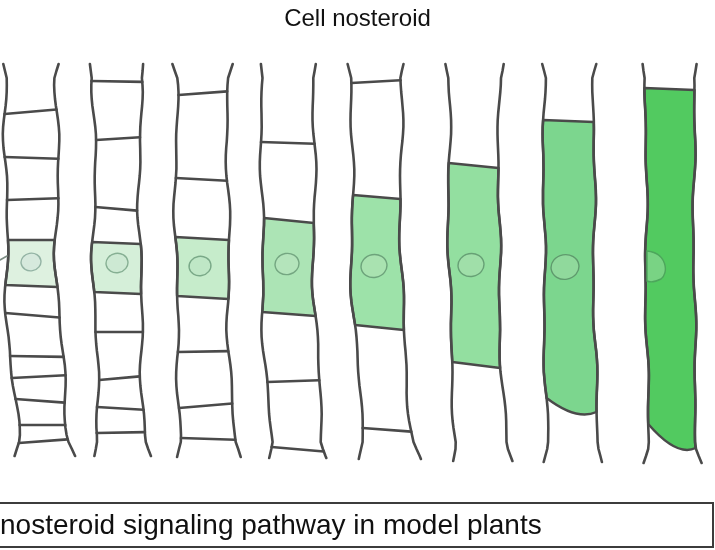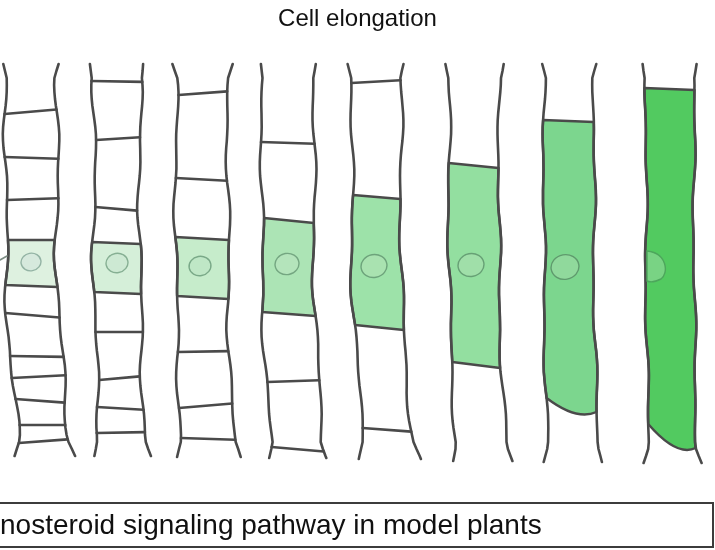--- a/index.html
+++ b/index.html
@@ -9,21 +9,21 @@
          font-size:24px;color:#111;}
   svg.fig{position:absolute;top:0;left:0;}
   .caption-box{position:absolute;top:502px;left:-14px;width:724px;height:42px;
                border:2px solid #3c3c3c;background:#fff;display:flex;align-items:center;}
   .caption-box span{font-size:28px;color:#101010;padding-left:12px;white-space:nowrap;}
 </style>
 </head>
 <body>
 
 <div class="stage">
-  <div class="title">Cell elongation</div>
+  <div class="title">Cell nosteroid</div>
   <svg class="fig" width="715" height="550" viewBox="0 0 715 550">
       <g>
         <path d="M 8.0 240.0 L 8.3 247.0 L 8.3 254.0 L 8.0 261.0 L 7.4 268.0 L 6.5 275.0 L 5.6 282.0 L 5.3 285.0 L 57.5 287.0 L 56.8 282.0 L 55.7 275.0 L 54.7 268.0 L 54.0 261.0 L 53.8 254.0 L 54.1 247.0 L 54.7 240.0 Z" fill="#def1e0" stroke="#4a4a4a" stroke-width="2.4" stroke-linejoin="round"></path>
         <path d="M 3.3 64.0 L 5.0 71.0 L 6.7 78.0 L 6.8 85.0 L 6.7 92.0 L 6.3 99.0 L 5.6 106.0 L 4.7 113.0 L 3.8 120.0 L 3.1 127.0 L 2.8 134.0 L 3.0 141.0 L 3.5 148.0 L 4.4 155.0 L 5.4 162.0 L 6.3 169.0 L 7.0 176.0 L 7.3 183.0 L 7.3 190.0 L 7.2 197.0 L 6.9 204.0 L 6.7 211.0 L 6.7 218.0 L 7.0 225.0 L 7.4 232.0 L 7.9 239.0 L 8.3 246.0 L 8.4 253.0 L 8.1 260.0 L 7.5 267.0 L 6.7 274.0 L 5.8 281.0 L 5.0 288.0 L 4.5 295.0 L 4.4 302.0 L 4.8 309.0 L 5.5 316.0 L 6.5 323.0 L 7.6 330.0 L 8.6 337.0 L 9.3 344.0 L 9.9 351.0 L 10.2 358.0 L 10.6 365.0 L 11.1 372.0 L 11.8 379.0 L 12.9 386.0 L 14.3 393.0 L 15.8 400.0 L 17.2 407.0 L 18.5 414.0 L 19.4 421.0 L 19.8 428.0 L 19.9 435.0 L 19.1 442.0 L 16.8 449.0 L 14.6 456.0" fill="none" stroke="#4a4a4a" stroke-width="2.6" stroke-linecap="round" stroke-linejoin="round"></path>
         <path d="M 58.6 64.0 L 56.4 71.0 L 54.4 78.0 L 54.1 85.0 L 54.4 92.0 L 55.0 99.0 L 55.9 106.0 L 57.0 113.0 L 58.0 120.0 L 58.8 127.0 L 59.3 134.0 L 59.3 141.0 L 59.0 148.0 L 58.6 155.0 L 58.1 162.0 L 57.8 169.0 L 57.7 176.0 L 57.8 183.0 L 58.1 190.0 L 58.3 197.0 L 58.4 204.0 L 58.2 211.0 L 57.6 218.0 L 56.8 225.0 L 55.8 232.0 L 54.8 239.0 L 54.1 246.0 L 53.8 253.0 L 54.0 260.0 L 54.6 267.0 L 55.5 274.0 L 56.6 281.0 L 57.6 288.0 L 58.4 295.0 L 59.0 302.0 L 59.3 309.0 L 59.5 316.0 L 59.7 323.0 L 60.1 330.0 L 60.7 337.0 L 61.6 344.0 L 62.7 351.0 L 63.8 358.0 L 64.8 365.0 L 65.4 372.0 L 65.7 379.0 L 65.6 386.0 L 65.2 393.0 L 64.8 400.0 L 64.4 407.0 L 64.4 414.0 L 64.8 421.0 L 65.5 428.0 L 66.6 435.0 L 68.5 442.0 L 71.9 449.0 L 75.1 456.0" fill="none" stroke="#4a4a4a" stroke-width="2.6" stroke-linecap="round" stroke-linejoin="round"></path>
         <path d="M 4.5 114 L 56.5 109.5" fill="none" stroke="#4a4a4a" stroke-width="2.6" stroke-linecap="round"></path>
         <path d="M 4.7 157 L 58.3 158.8" fill="none" stroke="#4a4a4a" stroke-width="2.6" stroke-linecap="round"></path>
         <path d="M 7.0 200 L 58.4 198.2" fill="none" stroke="#4a4a4a" stroke-width="2.6" stroke-linecap="round"></path>
         <path d="M 5.2 313 L 59.5 317.5" fill="none" stroke="#4a4a4a" stroke-width="2.6" stroke-linecap="round"></path>
         <path d="M 10.1 356 L 63.7 356.9" fill="none" stroke="#4a4a4a" stroke-width="2.6" stroke-linecap="round"></path>

